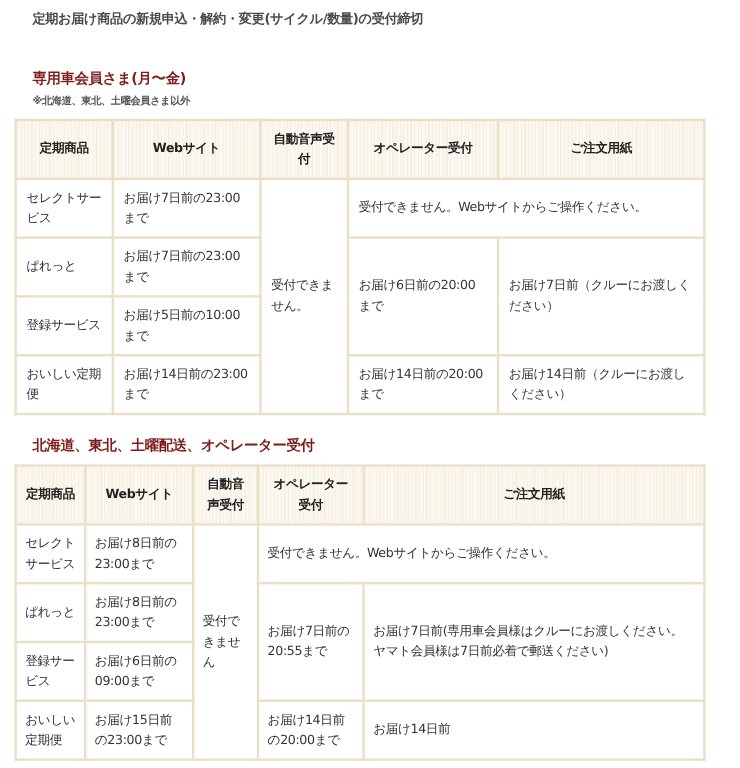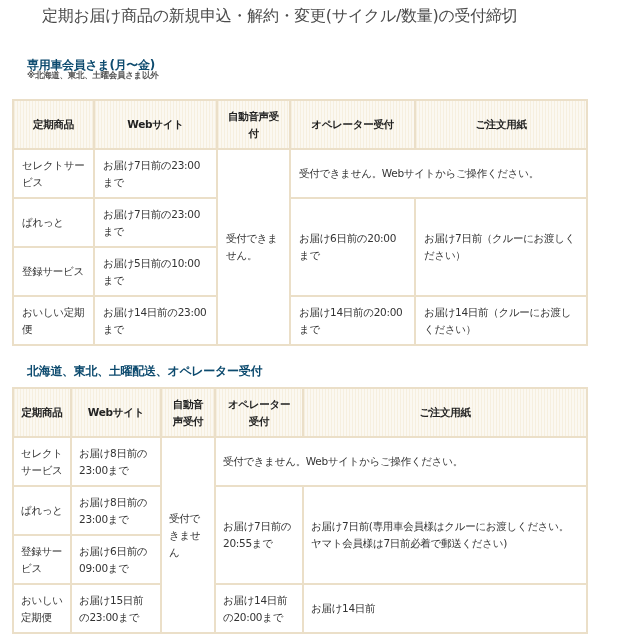--- a/index.html
+++ b/index.html
@@ -1,21 +1,21 @@
 <!DOCTYPE html>
 <html><head>
 <meta charset="utf-8">
 <style>
   html, body { margin:0; padding:0; background:#ffffff; }
   body { width:617px; height:640px; overflow:hidden; position:relative;
          font-family:"DejaVu Sans", "Liberation Sans", sans-serif; color:#333; }
-  .title { position:absolute; left:42px; top:6px; font-size:16px; font-weight:normal;
+  .title { position:absolute; left:27px; top:6px; font-size:11px; font-weight:bold;
            color:#4a4a4a; line-height:20px; letter-spacing:-0.3px; white-space:nowrap; }
   .section-head { position:absolute; left:27px; font-size:12px; font-weight:bold;
-                  color:#0c4a6e; letter-spacing:-0.3px; white-space:nowrap; }
+                  color:#7f1d1d; letter-spacing:-0.3px; white-space:nowrap; }
   .note { position:absolute; left:27px; font-size:8.5px; font-weight:bold; color:#555;
           letter-spacing:-0.3px; white-space:nowrap; }
   table.grid { position:absolute; left:12px; width:574px; border-collapse:collapse;
                table-layout:fixed; }
   table.grid td, table.grid th { border:2px solid #ebdfc8; font-size:10.5px; line-height:17px;
                color:#333; vertical-align:middle; padding:0 8px; letter-spacing:-0.3px;
                overflow:hidden; }
   table.grid th { font-weight:bold; text-align:center; color:#222;
                background-color:#f8f3e8;
                background-image:repeating-linear-gradient(90deg, #f6efdf 0px, #f6efdf 1px, #fbf8f1 1px, #fbf8f1 3px); }
@@ -27,21 +27,21 @@
   #t2 td, #t2 th { padding:0 7px; }
 </style>
 </head>
 <body>
 
 <div class="title">
   <div>定期お届け商品の新規申込・解約・変更(サイクル/数量)の受付締切</div>
 </div>
 
 <div class="section-head" style="top:57px;">専用車会員さま(月〜金)</div>
-<div class="note" style="top:70px;">※北海道、東北、土曜会員さま以外</div>
+<div class="note" style="top:79px;">※北海道、東北、土曜会員さま以外</div>
 
 <table class="grid" id="t1">
   <colgroup>
     <col style="width:81px">
       <col style="width:123px">
       <col style="width:73px">
       <col style="width:125px">
       <col style="width:172px">
   </colgroup>
   <tbody>

